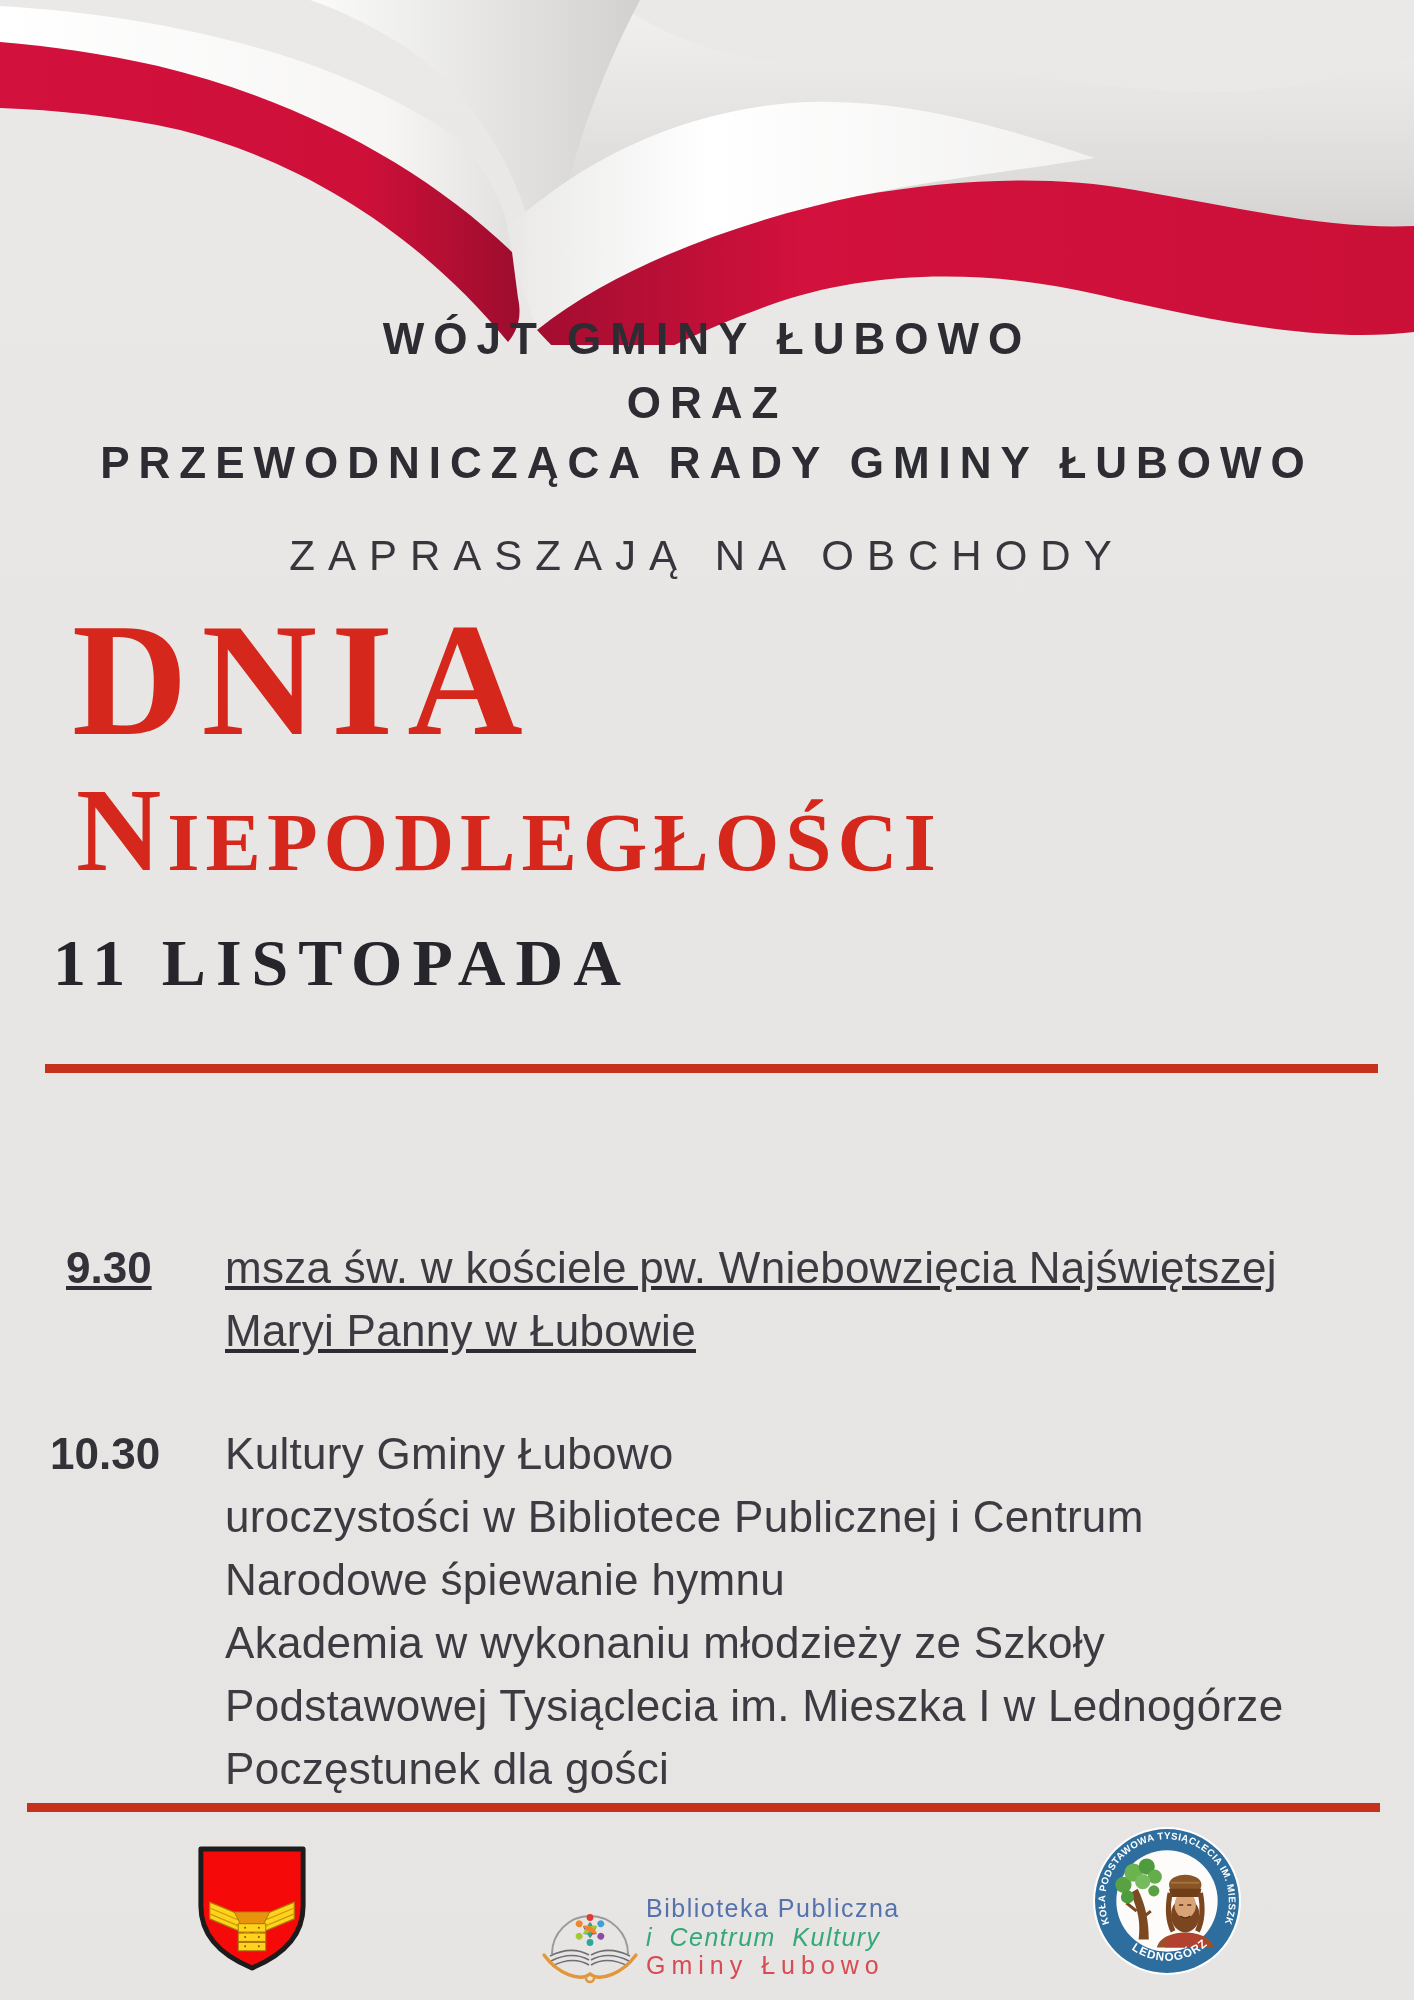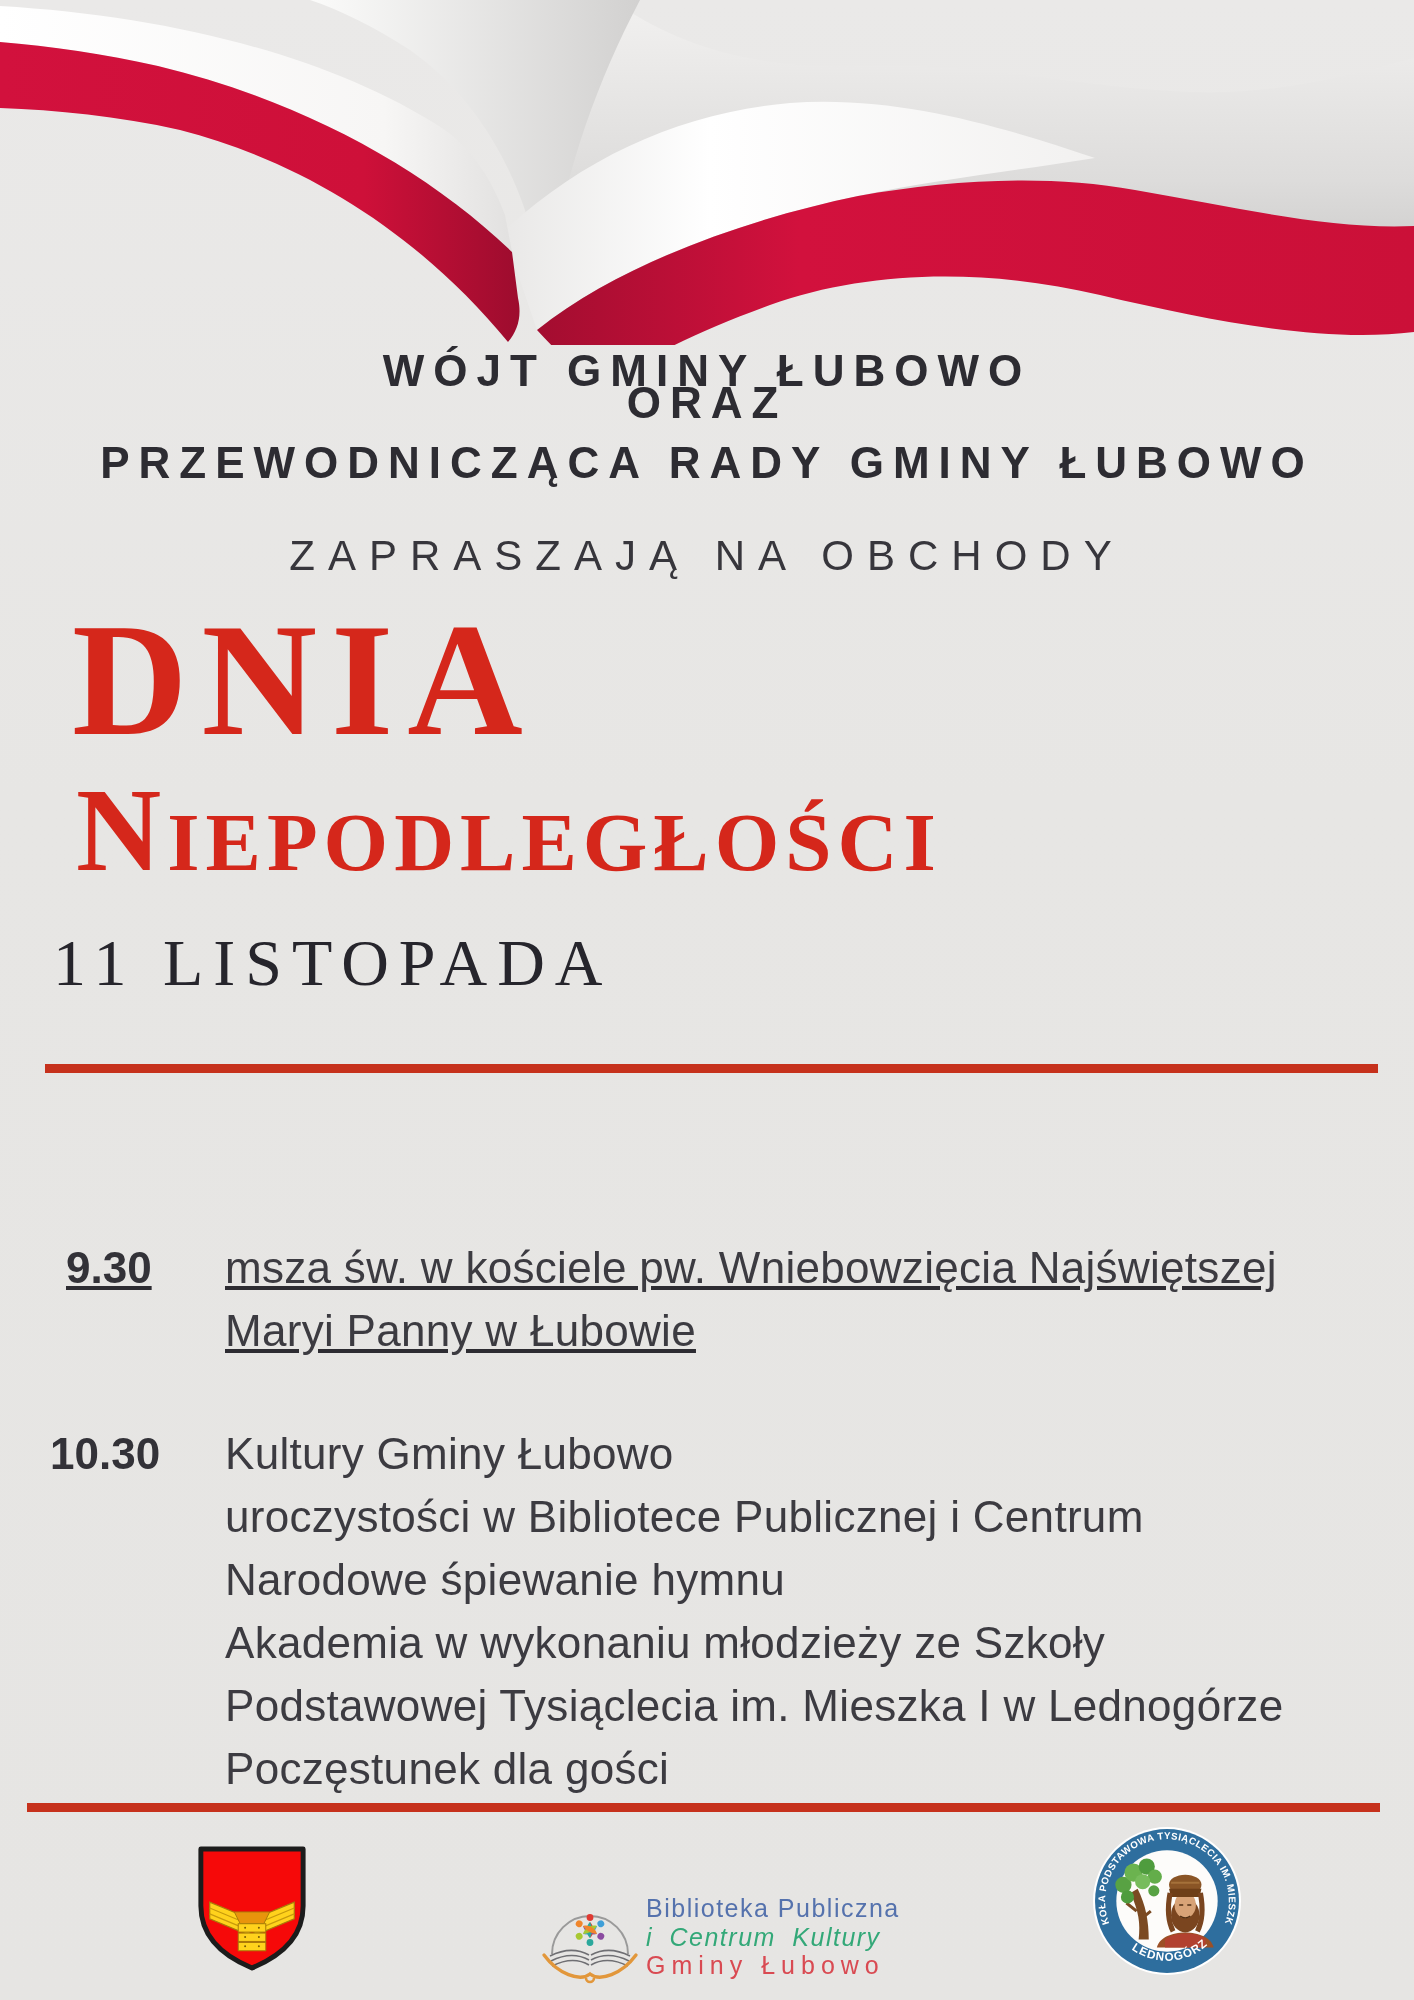--- a/index.html
+++ b/index.html
@@ -4,38 +4,38 @@
 <style>
   html,body{margin:0;padding:0;background:#e7e6e4;}
   .poster{
     position:relative;width:1414px;height:2000px;margin:0 auto;overflow:hidden;
     background:linear-gradient(180deg,#eae9e8 0%,#e7e6e4 40%,#e6e5e3 100%);
     font-family:"Liberation Sans",sans-serif;color:#2d2c32;
   }
   .flag-svg{position:absolute;top:0;left:0;}
   .center-text{position:absolute;left:0;right:0;text-align:center;white-space:nowrap;}
   .hdr{font-weight:700;font-size:44px;letter-spacing:9px;color:#2d2c32;}
-  .hdr1{top:314px;margin-top:32px;}
+  .hdr1{top:314px;}
   .hdr2{top:378px;}
   .hdr3{top:438px;}
   .invite{top:532px;font-weight:400;font-size:42px;letter-spacing:13px;color:#37363c;}
   .title-dnia{
     position:absolute;left:72px;top:600px;
     font-family:"Liberation Serif",serif;font-weight:600;
     font-size:160px;letter-spacing:14px;color:#d5271b;line-height:1;
   }
   .title-niep{
     position:absolute;left:76px;top:772px;
     font-family:"Liberation Serif",serif;font-weight:600;
     font-size:118px;letter-spacing:6px;color:#d5271b;line-height:1;
     font-variant:small-caps;
   }
   .date-line{
     position:absolute;left:53px;top:930px;
-    font-family:"Liberation Serif",serif;font-weight:400;
+    font-family:"Liberation Serif",serif;font-weight:700;
     font-size:66px;letter-spacing:10px;color:#26252c;line-height:1;
   }
   .rule{position:absolute;height:9px;background:#c6311c;}
   .rule1{left:45px;width:1333px;top:1064px;}
   .rule2{left:27px;width:1353px;top:1803px;}
   .program-heading{
     position:absolute;left:60px;top:1118px;
     font-size:60px;font-weight:700;letter-spacing:12px;color:#2d2c32;line-height:1;
   }
   .prog-row{position:absolute;left:50px;right:40px;display:grid;grid-template-columns:175px 1fr;}

